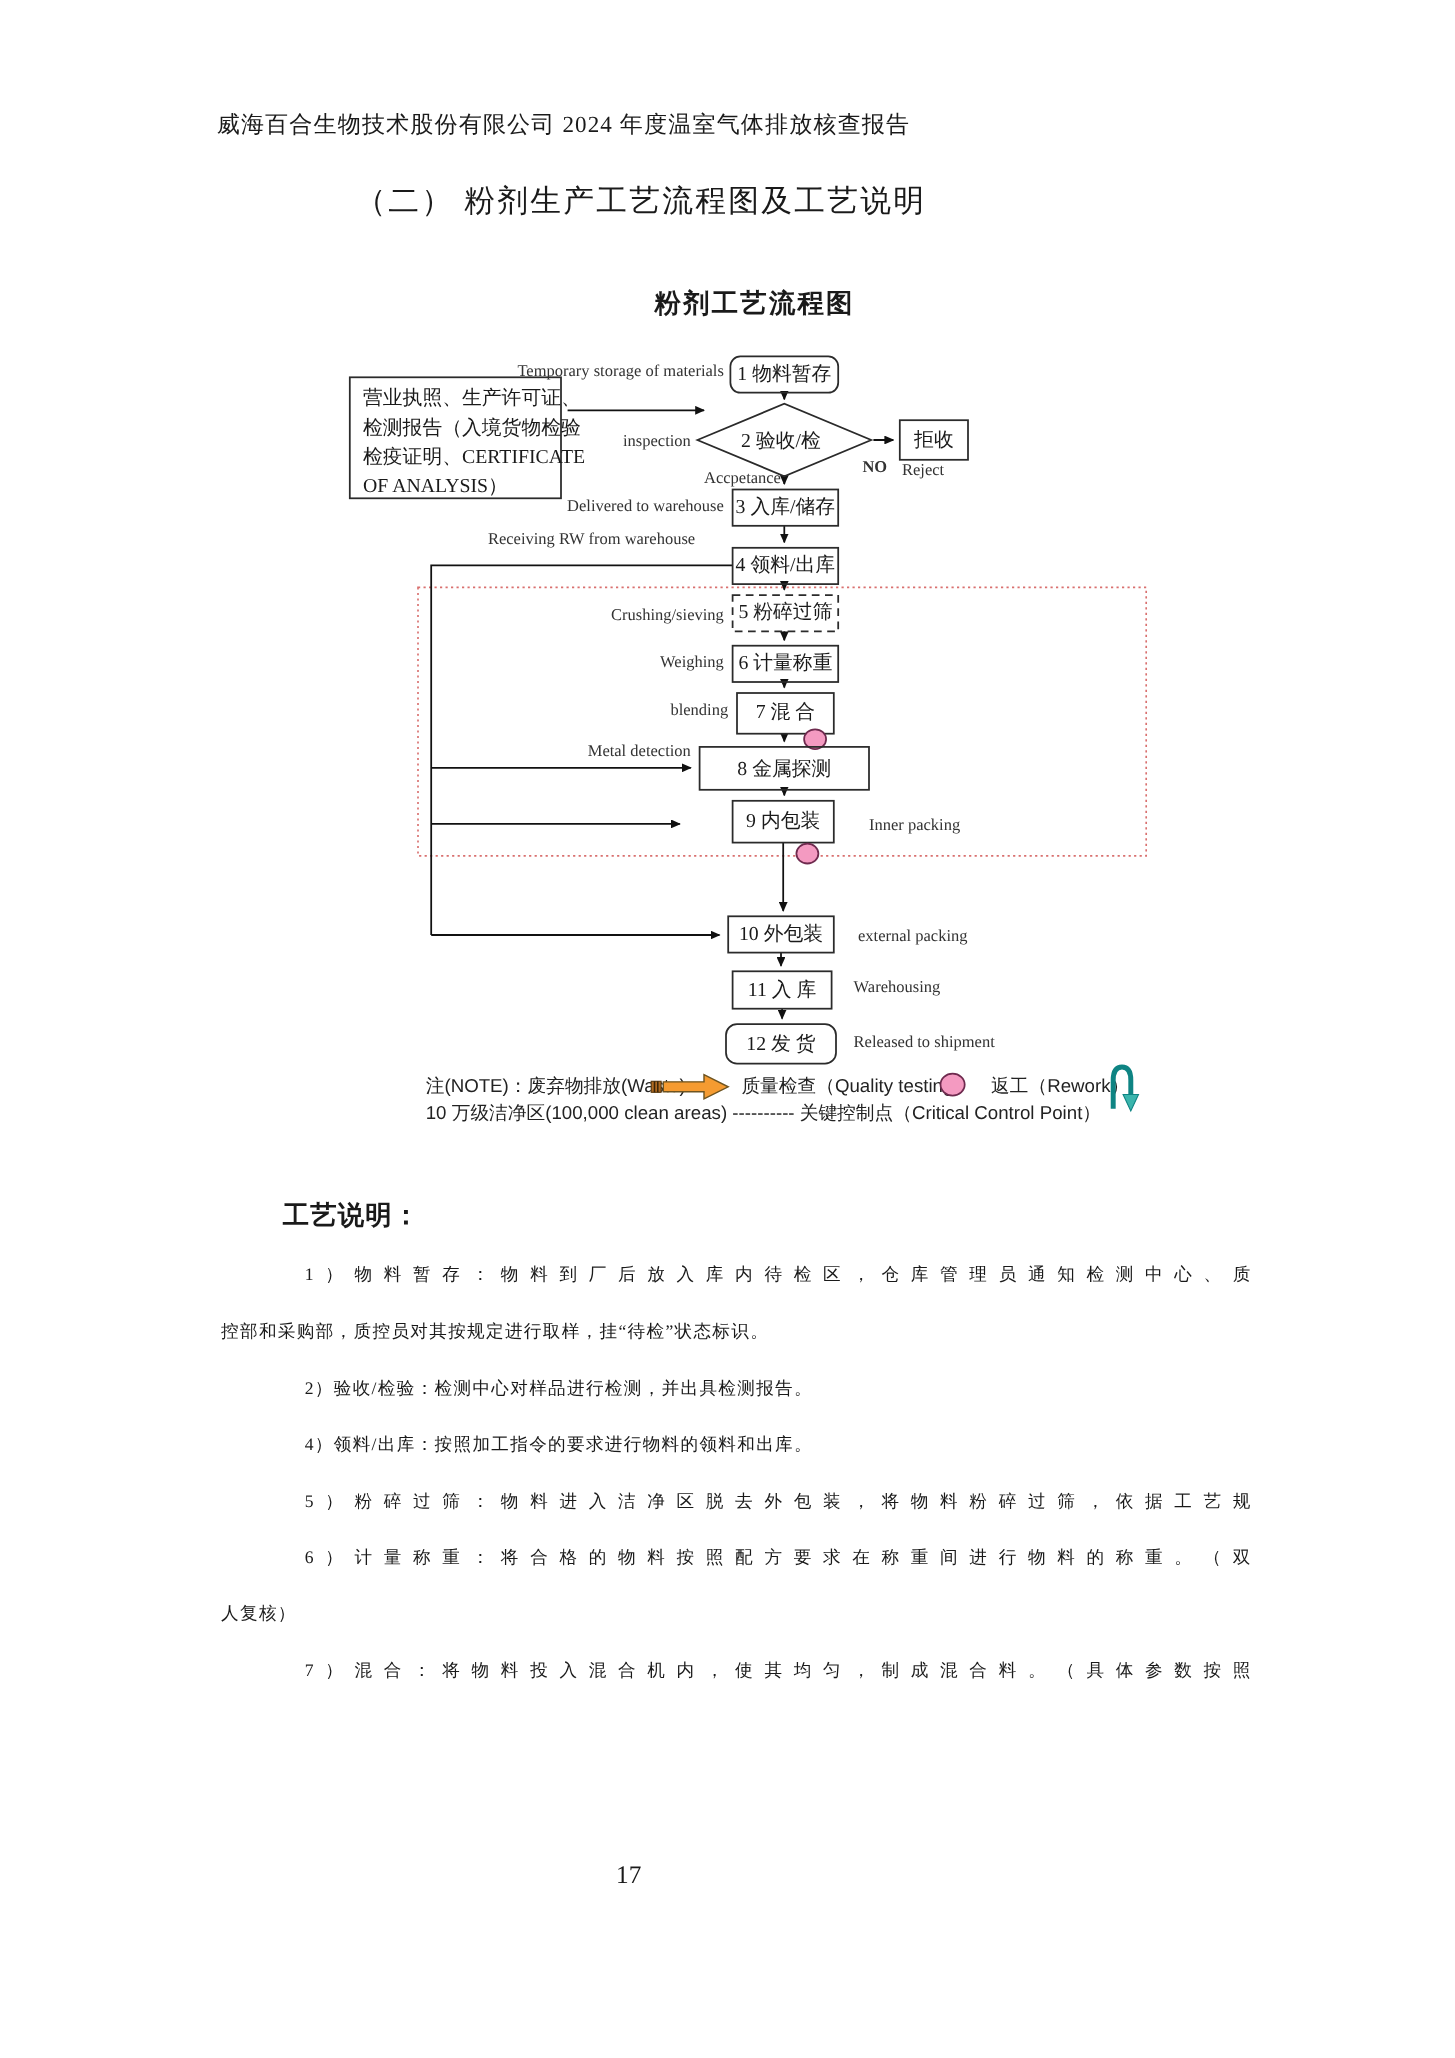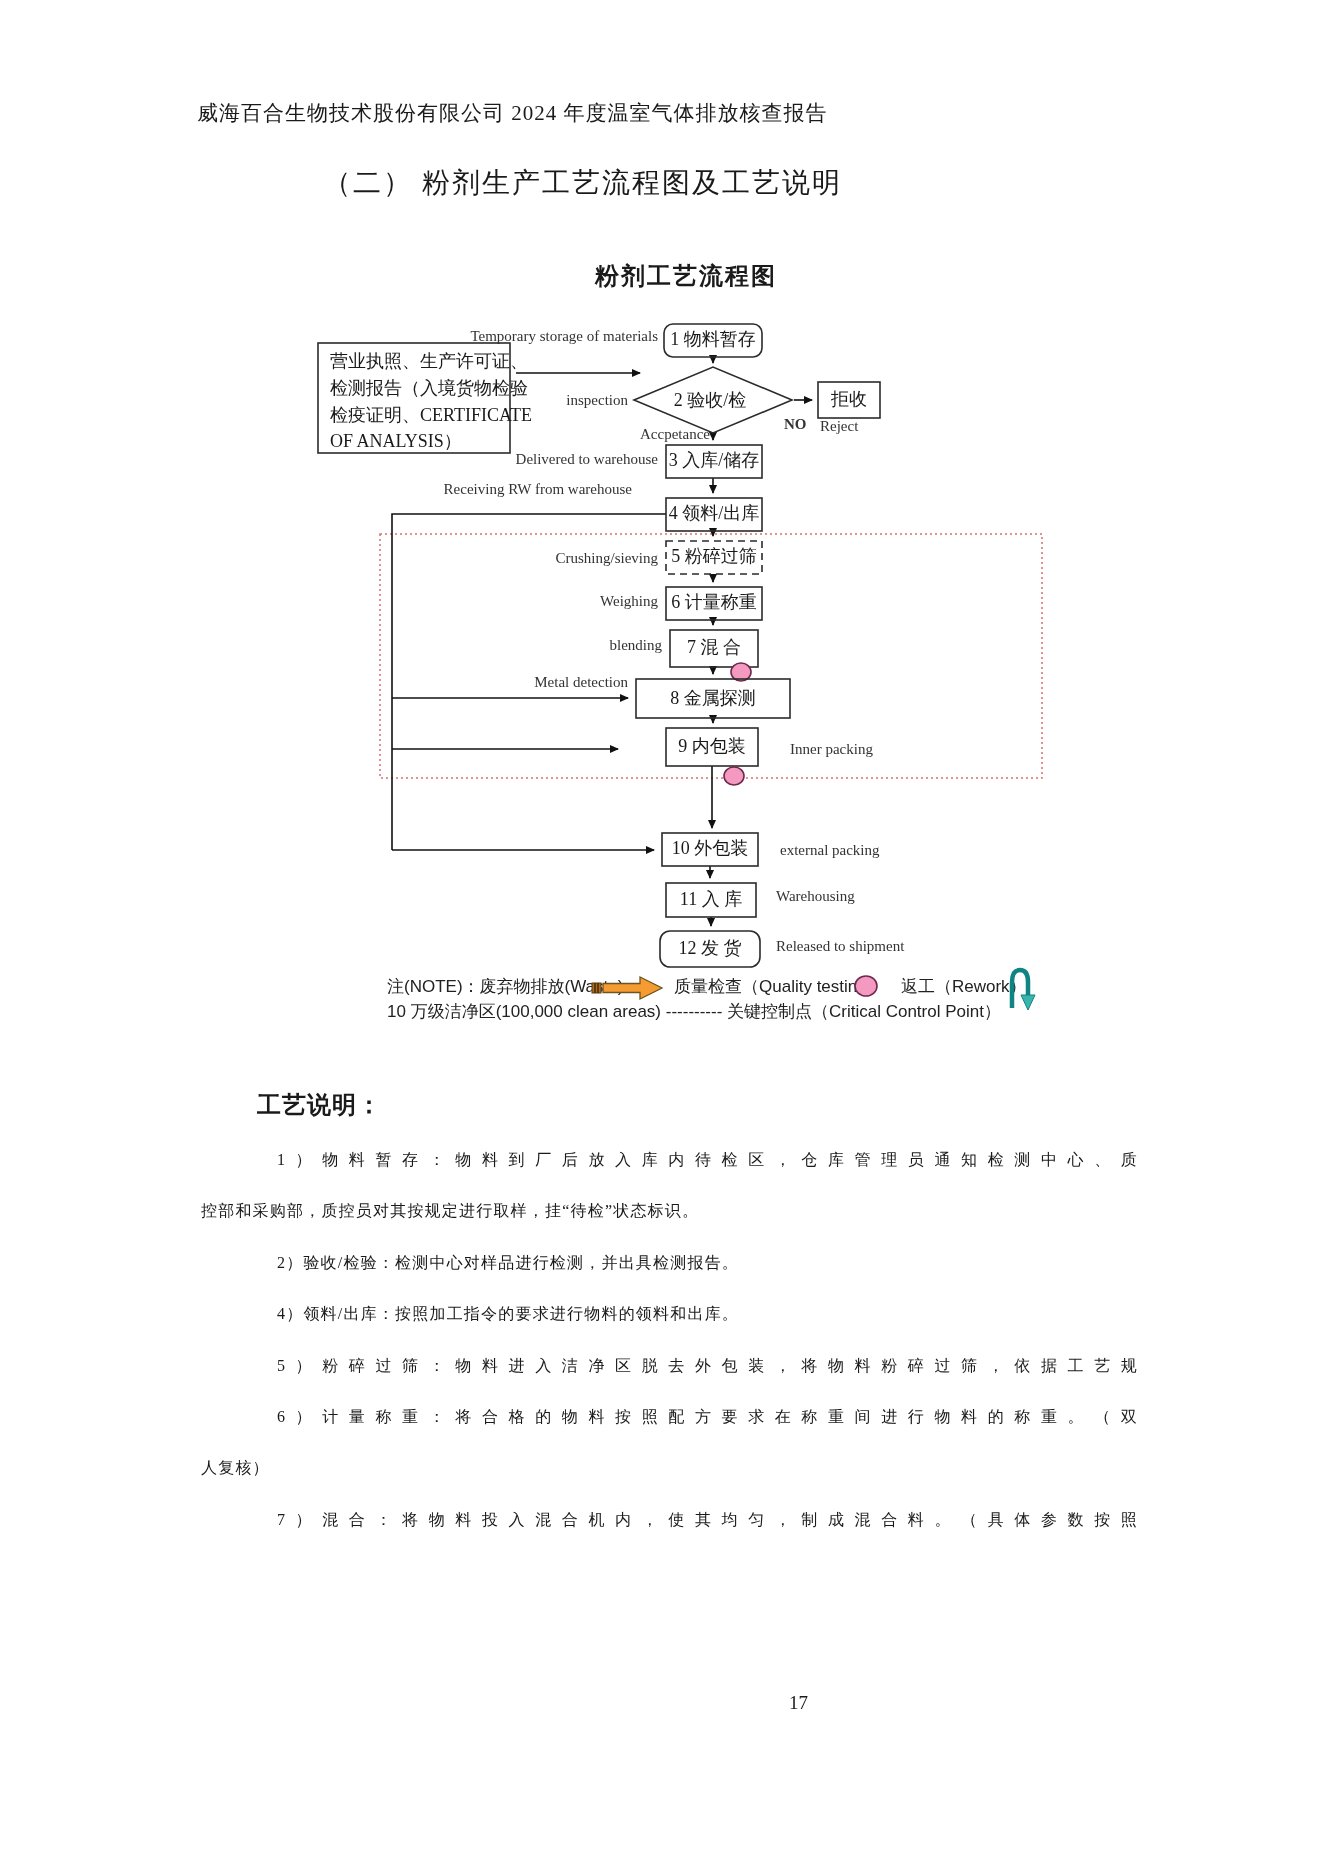--- a/index.html
+++ b/index.html
@@ -36,22 +36,22 @@
     font-size:24px;font-weight:bold;letter-spacing:1px;
   }
   .process-text{
     left:201px;top:1134px;width:937px;
     font-size:16px;line-height:51.4px;letter-spacing:1.2px;
   }
   .p-line{height:51.4px;white-space:nowrap;}
   .p-line.indent{padding-left:76px;}
   .p-line.just{white-space:normal;text-align:justify;text-align-last:justify;}
   .page-number{
-    left:548px;top:1692px;width:260px;
-    text-align:right;font-size:19px;
+    left:560px;top:1692px;width:260px;
+    text-align:left;font-size:23px;
   }
 </style>
 </head>
 <body>
 
 <div class="page">
 
   <div class="abs doc-header">威海百合生物技术股份有限公司 2024 年度温室气体排放核查报告</div>
   <div class="abs section-title">（二）  粉剂生产工艺流程图及工艺说明</div>
 

